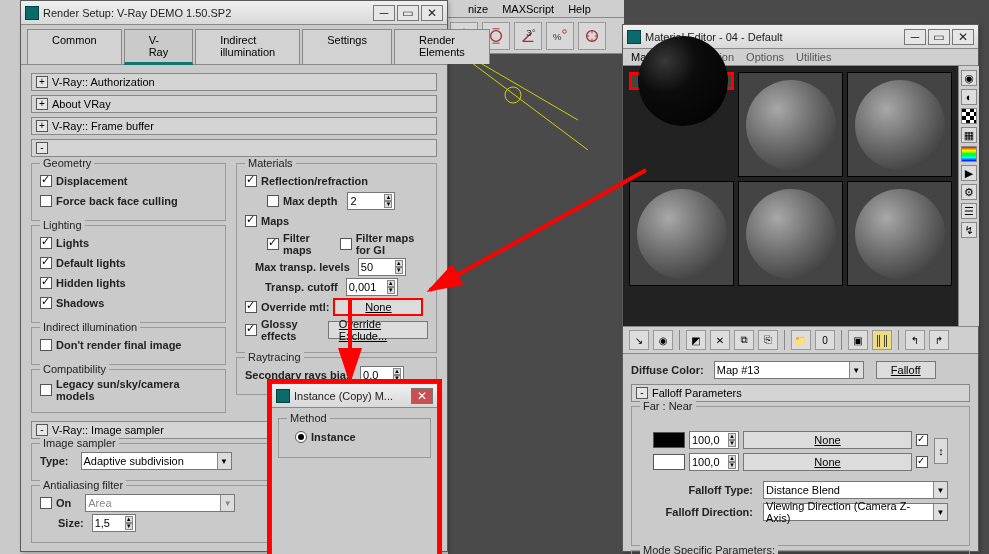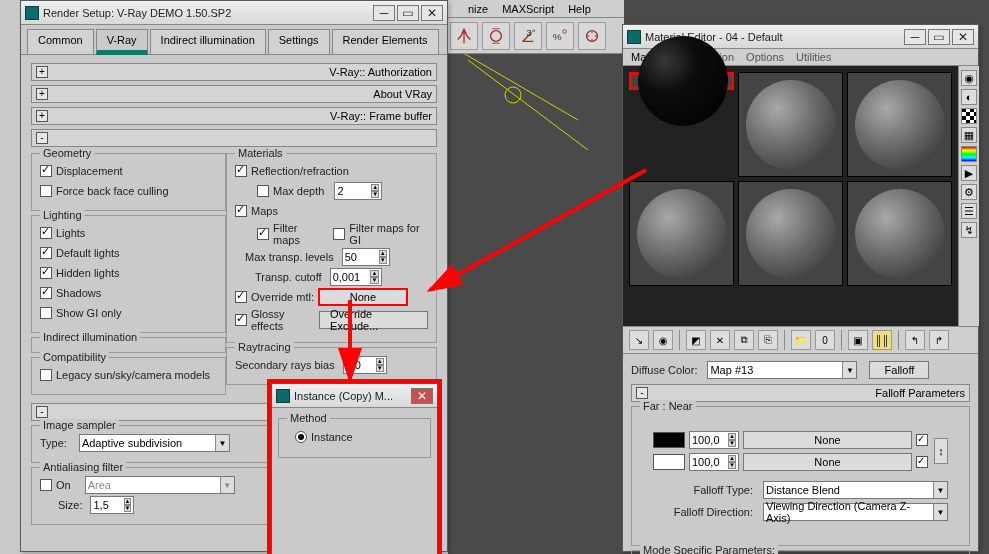--- a/index.html
+++ b/index.html
@@ -20,40 +20,40 @@
 .win { position: absolute; border: 1px solid #5a5a5a; background: #cacaca; box-shadow: 2px 2px 4px rgba(0,0,0,.2); }
 .titlebar { height: 24px; background: linear-gradient(#f0f0f0,#d8d8d8); border-bottom: 1px solid #888; display: flex; align-items: center; padding: 0 4px; gap: 4px; }
 .titlebar .icon { width: 14px; height: 14px; background: #0b6b6b; border: 1px solid #044; }
 .titlebar .title { flex: 1; color: #222; white-space: nowrap; overflow: hidden; }
 .titlebar .winbtn { width: 22px; height: 16px; border: 1px solid #777; background: #e6e6e6; display: flex; align-items: center; justify-content: center; color: #222; font-size: 12px; cursor: default; }
 .titlebar .winbtns { display: flex; gap: 2px; }
 
 
 .rs { left: 20px; top: 0; width: 428px; height: 552px; }
 .rs-tabs { display: flex; border-bottom: 1px solid #888; background: #cacaca; padding: 4px 6px 0; gap: 2px; }
-.rs-tabs .tab { padding: 4px 10px; border: 1px solid #888; border-bottom: none; background: #d2d2d2; cursor: default; }
-.rs-tabs .tab.active { background: #cacaca; border-bottom: 5px solid #0f766e; margin-bottom: -1px; }
+.rs-tabs .tab { padding: 4px 24px; border: 1px solid #888; border-bottom: none; background: #d2d2d2; cursor: default; }
+.rs-tabs .tab.active { background: #cacaca; border-bottom: 3px solid #0f766e; margin-bottom: -1px; }
 .rs-body { padding: 4px 10px; height: calc(100% - 46px); overflow: hidden; }
 .rollout-head { background: #d4d4d4; border: 1px solid #888; padding: 2px 4px; margin: 4px 0 2px; display: flex; align-items: center; gap: 4px; cursor: default; }
 .rollout-head .pm { width: 12px; height: 12px; border: 1px solid #555; background: #e6e6e6; display: flex; align-items: center; justify-content: center; font-size: 10px; line-height: 1; }
-.rollout-head .txt { flex: 1; text-align: right; }
+.rollout-head .txt { flex: 1; text-align: left; }
 .group { border: 1px solid #999; padding: 6px 8px 8px; margin: 4px 0; position: relative; }
 .group > .legend { position: absolute; top: -7px; left: 8px; background: #cacaca; padding: 0 3px; color: #222; }
 .row { display: flex; align-items: center; gap: 4px; margin: 2px 0; min-height: 18px; }
 .chk { appearance: none; width: 12px; height: 12px; border: 1px solid #555; background: #fff; position: relative; cursor: pointer; flex-shrink: 0; }
 .chk.checked::after { content: "✓"; position: absolute; top: -3px; left: 0; font-size: 11px; color: #000; }
-label { color: #222; cursor: default; }
-.cols { display: flex; }
+label { color: #222; cursor: default; font-weight: bold; }
+.cols { display: flex; gap: 10px; }
 .col { flex: 1; }
 .spin, .txtin, .sel { border: 1px solid #777; background: #fff; padding: 1px 2px; height: 18px; }
 .spin { display: flex; align-items: center; }
 .spin input { border: none; width: 100%; background: transparent; font-size: 11px; outline: none; }
 .spin .arrows { width: 10px; display: flex; flex-direction: column; }
 .spin .arrows span { height: 7px; border: 1px solid #888; background: #ddd; font-size: 6px; line-height: 5px; text-align: center; }
-.btn { border: 1px solid #777; background: #dcdcdc; padding: 1px 10px; height: 18px; cursor: default; display: flex; align-items: center; justify-content: center; min-width: 60px; }
+.btn { border: 1px solid #777; background: #dcdcdc; padding: 1px 10px; height: 18px; cursor: default; display: flex; align-items: center; justify-content: center; min-width: 60px; text-decoration: underline; }
 .btn.mtl { min-width: 90px; }
 .sel { display: flex; align-items: center; justify-content: space-between; padding-right: 0; }
 .sel .drop { width: 14px; height: 16px; border-left: 1px solid #888; background: #ddd; display: flex; align-items: center; justify-content: center; font-size: 8px; }
 
 
 .inst { left: 271px; top: 383px; width: 167px; height: 204px; border: 1px solid #555; }
 .inst .body { padding: 6px; }
 .radio { appearance: none; width: 12px; height: 12px; border: 1px solid #555; border-radius: 50%; background: #fff; position: relative; cursor: pointer; }
 .radio.checked::after { content: ""; position: absolute; inset: 2px; border-radius: 50%; background: #000; }
 .inst .btns { display: flex; gap: 8px; padding: 2px 6px; justify-content: center; margin-top: 8px; }
@@ -202,27 +202,27 @@
               <label>Default lights</label>
             </div>
           <div class="row">
               <span class="chk checked"></span>
               <label>Hidden lights</label>
             </div>
           <div class="row">
               <span class="chk checked"></span>
               <label>Shadows</label>
             </div>
-          <div class="row">
-              <span class="chk"></span>
-              <label>Show GI only</label>
-            </div>
         </div>
         <div class="group">
           <div class="legend">Indirect illumination</div>
+          <div class="row">
+              <span class="chk"></span>
+              <label>Don't render final image</label>
+            </div>
         </div>
         <div class="group">
           <div class="legend">Compatibility</div>
           <div class="row">
               <span class="chk"></span>
               <label>Legacy sun/sky/camera models</label>
             </div>
         </div>
       </div>
 

